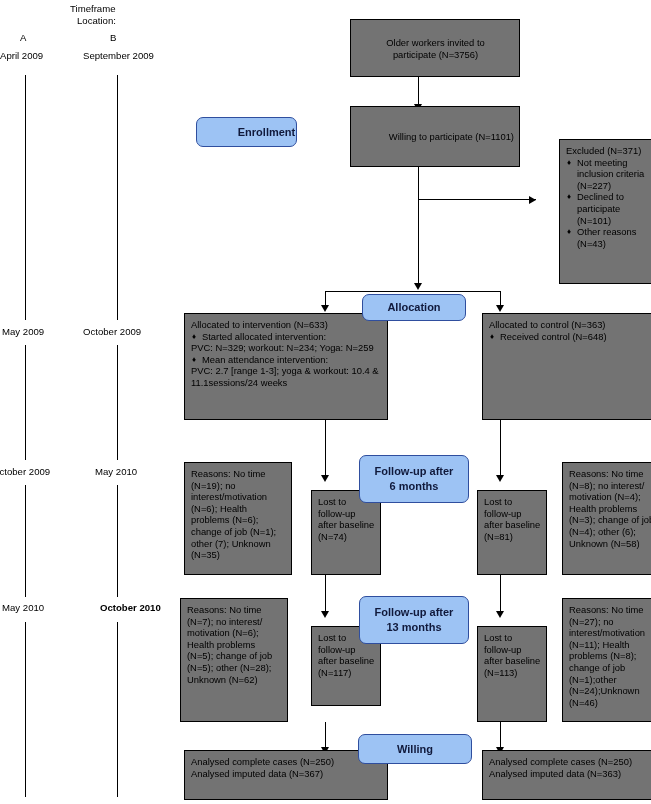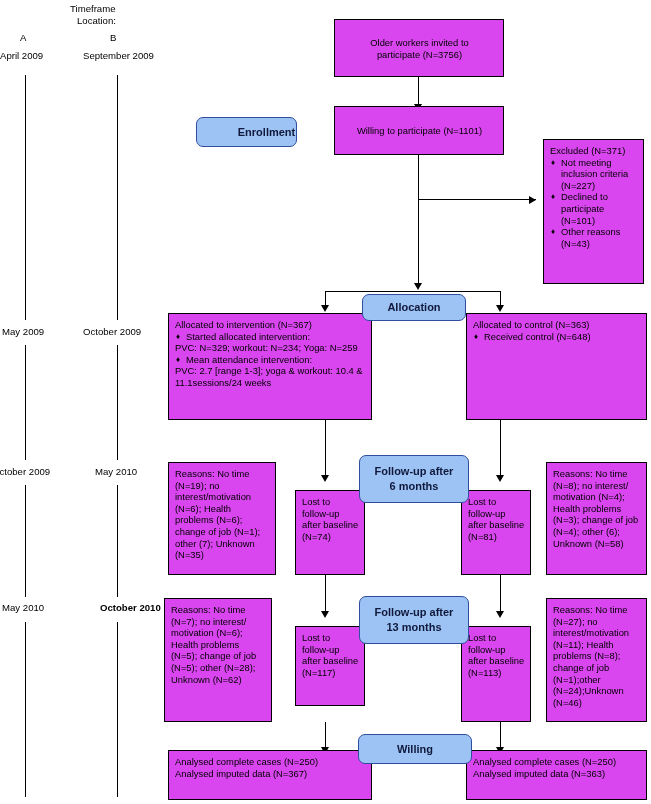--- a/index.html
+++ b/index.html
@@ -1,21 +1,21 @@
 <!DOCTYPE html>
 <html><head>
 <meta charset="utf-8">
 <style>
   html,body{margin:0;padding:0;background:#ffffff;}
   body{width:651px;height:804px;position:relative;overflow:hidden;
        font-family:"Liberation Sans","DejaVu Sans",sans-serif;
        font-size:9.5px;color:#000;-webkit-font-smoothing:antialiased;}
   
-  .box{position:absolute;background:#d946ef;border:1px solid #000;box-sizing:border-box;
-       font-size:9.4px;line-height:11.6px;color:#000;}
+  .box{position:absolute;background:#737373;border:1px solid #000;box-sizing:border-box;
+       font-size:9.4px;line-height:11.6px;color:#000;margin-left:16px;}
   .box .pad{padding:5px 5px 4px 6px;}
   .box.center{display:flex;align-items:center;justify-content:center;text-align:center;}
   
   .stage{position:absolute;background:#9DC3F4;border:1px solid #2F4E9E;border-radius:7px;
          box-sizing:border-box;display:flex;flex-direction:column;align-items:center;
          justify-content:center;text-align:center;font-weight:bold;font-size:11px;
          color:#10193B;line-height:15px;z-index:5;}
   
   .vline{position:absolute;width:1px;background:#000;}
   .hline{position:absolute;height:1px;background:#000;}
@@ -87,38 +87,38 @@
 <div class="vline" style="left:500px;top:722px;height:28px;"></div>
 <div class="arw-d" style="left:496px;top:747px;"></div>
 
 <div class="box center" style="left:334px;top:19px;width:170px;height:58px;">
   <div class="pad">
     <span class="ln">Older workers invited to</span>
     <span class="ln">participate (N=3756)</span>
   </div>
 </div>
 
-<div class="box center" style="left:334px;top:106px;width:170px;height:49px;">
+<div class="box center" style="left:334px;top:106px;width:170px;height:61px;justify-content:flex-end;">
   <div class="pad">Willing to participate (N=1101)</div>
 </div>
 
 <div class="box" style="left:543px;top:139px;width:101px;height:145px;">
   <div class="pad">
     <div>Excluded (N=371)</div>
     <ul class="bl">
       <li>Not meeting inclusion criteria (N=227)</li>
       <li>Declined to participate (N=101)</li>
       <li>Other reasons (N=43)</li>
     </ul>
   </div>
 </div>
 
 <div class="box" style="left:168px;top:313px;width:204px;height:107px;">
   <div class="pad">
-    <div>Allocated to intervention (N=367)</div>
+    <div>Allocated to intervention (N=633)</div>
     <ul class="bl">
         <li>Started allocated intervention:</li>
       </ul>
     <div>PVC: N=329; workout: N=234; Yoga: N=259</div>
     <ul class="bl">
         <li>Mean attendance intervention:</li>
       </ul>
     <div>PVC: 2.7 [range 1-3]; yoga &amp; workout: 10.4 &amp; 11.1sessions/24 weeks</div>
   </div>
 </div>

